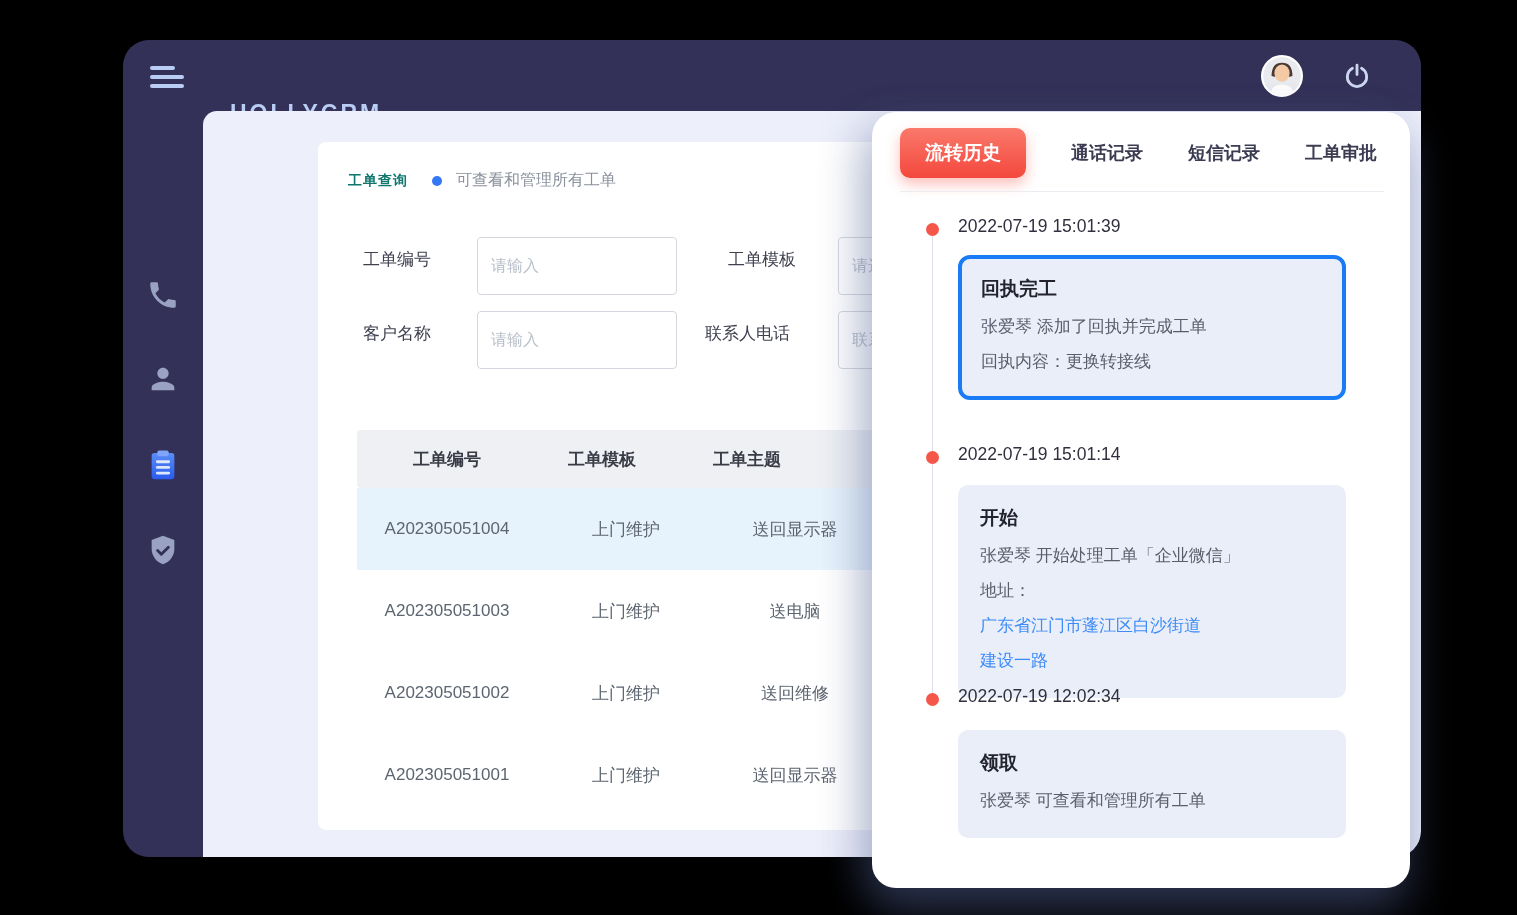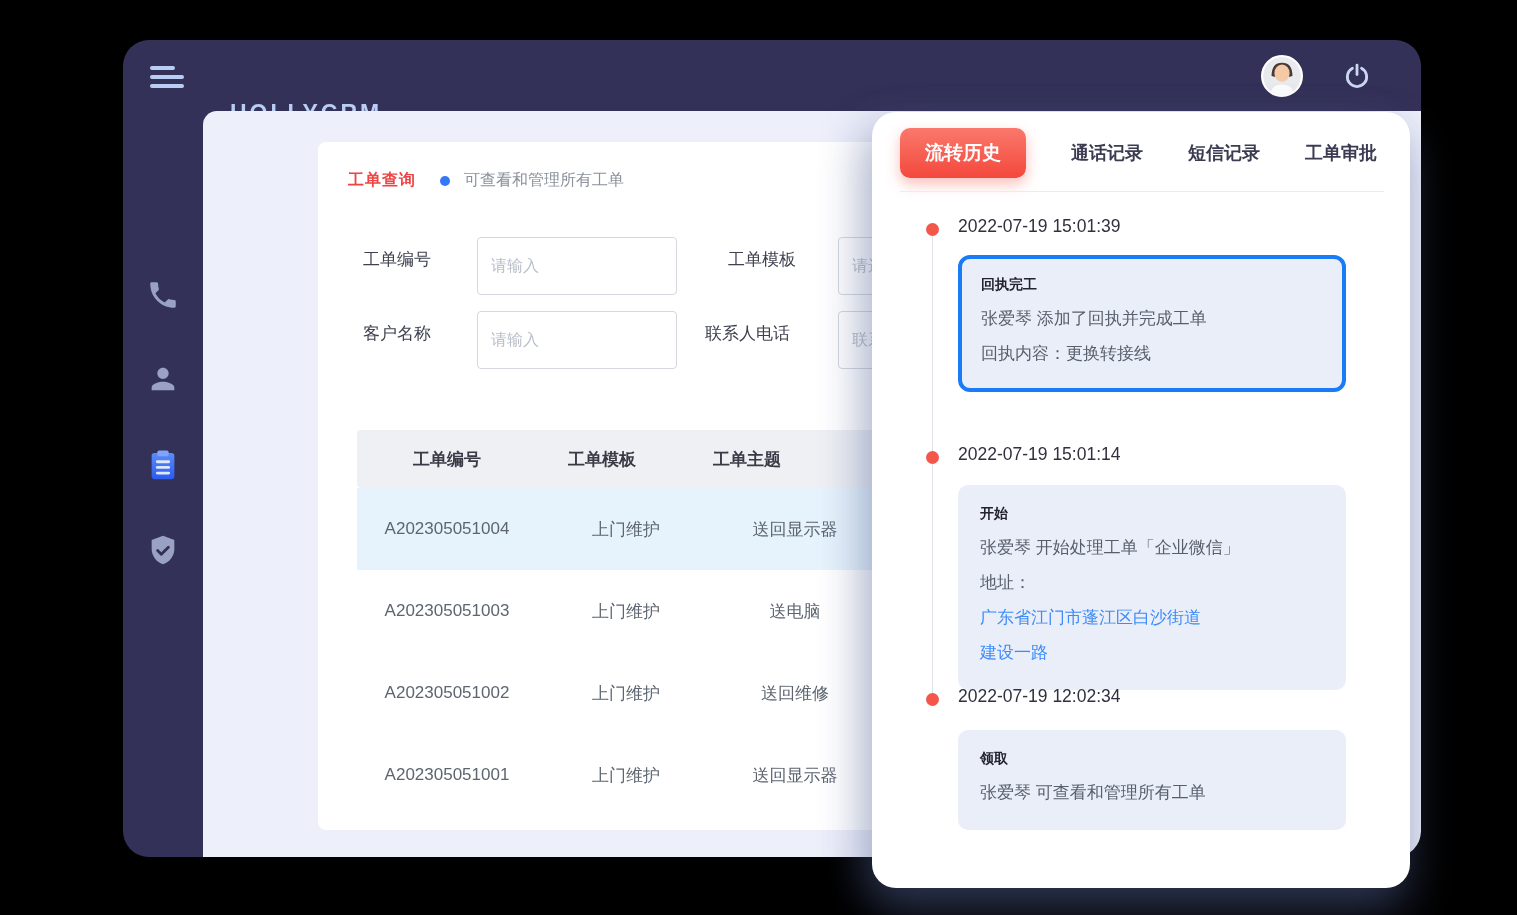--- a/index.html
+++ b/index.html
@@ -25,21 +25,21 @@
   
   .side-nav { position:absolute; left:0; top:71px; width:80px; bottom:0; }
   .nav-item { position:absolute; left:23px; width:34px; height:34px; }
 
   
   .content { position:absolute; left:80px; top:71px; right:0; bottom:0; background:#edeffa;
              border-radius:14px 0 24px 0; }
   .card { position:absolute; left:115px; top:31px; width:800px; height:688px;
           background:#fff; border-radius:8px; }
   .card-title-row { position:absolute; left:30px; top:28px; display:flex; align-items:center; }
-  .page-title { font-size:16px; font-weight:bold; color:#ef4444; letter-spacing:1px; }
+  .page-title { font-size:14px; font-weight:bold; color:#0f766e; letter-spacing:1px; }
   .dot { width:10px; height:10px; border-radius:50%; background:#3478f6; margin:0 14px 0 24px; }
   .subtitle { font-size:16px; color:#8b919c; }
 
   .filter-label { position:absolute; font-size:17px; color:#3f414f; }
   .filter-input { position:absolute; width:200px; height:58px; border:1px solid #d4d8de;
                   border-radius:4px; background:#fff; font-size:16px; color:#3f414f;
                   padding:0 13px; outline:none; }
   .filter-input::placeholder { color:#b9bfc9; }
 
   .table { position:absolute; left:39px; top:288px; width:640px; }
@@ -67,21 +67,21 @@
                 box-shadow:0 6px 14px rgba(244,72,61,.35); }
   .panel-divider { position:absolute; left:28px; right:26px; top:79px; height:1px; background:#ebebf1; }
 
   .timeline { position:absolute; inset:0; }
   .tl-line { position:absolute; left:60px; top:120px; width:1px; height:468px; background:#dfe2ea; }
   .tl-dot { position:absolute; left:54px; width:13px; height:13px; border-radius:50%; background:#f4564a; }
   .tl-time { position:absolute; left:86px; font-size:17.5px; color:#30303f; }
   .tl-card { position:absolute; left:86px; width:388px; background:#e9eef9; border-radius:10px;
              padding:20px 22px; }
   .tl-card.hl { border:4px solid #1a7bf7; border-radius:12px; padding:17px 19px; }
-  .tl-title { font-size:14px; font-weight:bold; color:#23232e; margin-bottom:7px; }
+  .tl-title { font-size:19px; font-weight:bold; color:#23232e; margin-bottom:7px; }
   .tl-text { font-size:17px; color:#585f6c; line-height:35px; }
   .tl-addr-row { display:flex; font-size:17px; line-height:35px;flex-direction:column; }
   .tl-addr-label { color:#585f6c; white-space:nowrap; }
   .tl-addr { color:#3d8bf8; max-width:232px; }
 </style>
 </head>
 <body>
 
 <div class="stage">
 

